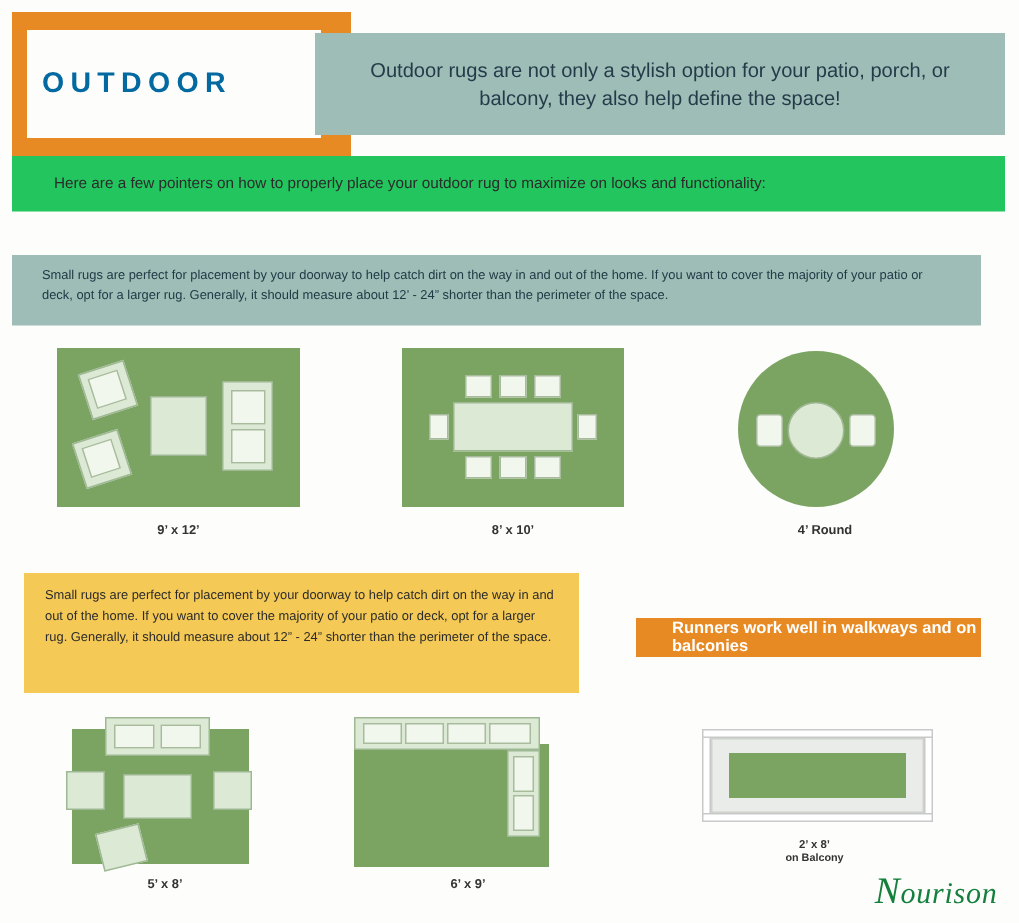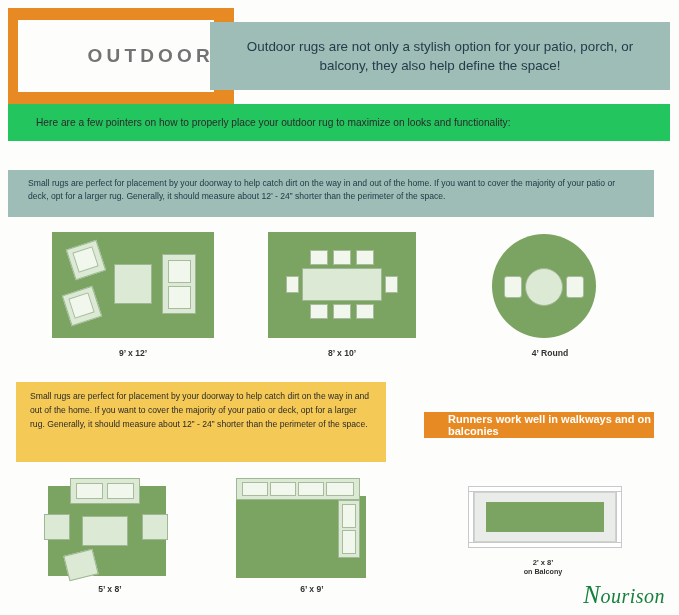--- a/index.html
+++ b/index.html
@@ -19,21 +19,21 @@
     background:#e88a23;
   }
   .title-card {
     position:absolute; left:18px; top:20px; width:196px; height:72px;
     background:#fdfdfb;
     display:flex; flex-direction:column; justify-content:center;
     padding-left:10px;
   }
   .title-main {
     font-size:19px; font-weight:bold; letter-spacing:4.2px;
-    color:#737373; line-height:1.1;text-align:right;
+    color:#0369a1; line-height:1.1;
   }
   .title-sub {
     font-size:11.5px; font-weight:bold; letter-spacing:1.9px;
     color:#8a8f74; margin-top:4px;
   }
   .teal-banner {
     position:absolute; left:210px; top:22px; width:460px; height:68px;
     background:#9ebdb6;
     display:flex; align-items:center; justify-content:center;
     text-align:center;
@@ -126,21 +126,21 @@
   </div>
 
   <div class="yellow-banner">
     <p>Here are a few pointers on how to properly place your outdoor rug to maximize on looks and functionality:</p>
   </div>
 
   <div class="teal-strip">
     <p>Small rugs are perfect for placement by your doorway to help catch dirt on the way in and out of the home. If you want to cover the majority of your patio or deck, opt for a larger rug. Generally, it should measure about 12’ - 24” shorter than the perimeter of the space.</p>
   </div>
 
-  <div class="fig" style="left:52px; top:232px; width:162px; height:132px;">
+  <div class="fig" style="left:38px; top:232px; width:162px; height:132px;">
     <div class="rug-green" style="position:absolute; left:0; top:0; width:162px; height:106px;"></div>
 
     <div class="f" style="left:110px; top:22px; width:34px; height:60px;"></div>
     <div class="f-white" style="left:116px; top:28px; width:23px; height:23px;"></div>
     <div class="f-white" style="left:116px; top:54px; width:23px; height:23px;"></div>
 
     <div class="f" style="left:62px; top:32px; width:38px; height:40px;"></div>
 
     <div class="f" style="left:18px; top:12px; width:32px; height:32px; transform:rotate(-18deg);"></div>
     <div class="f-white" style="left:23px; top:17px; width:21px; height:21px; transform:rotate(-18deg);"></div>

